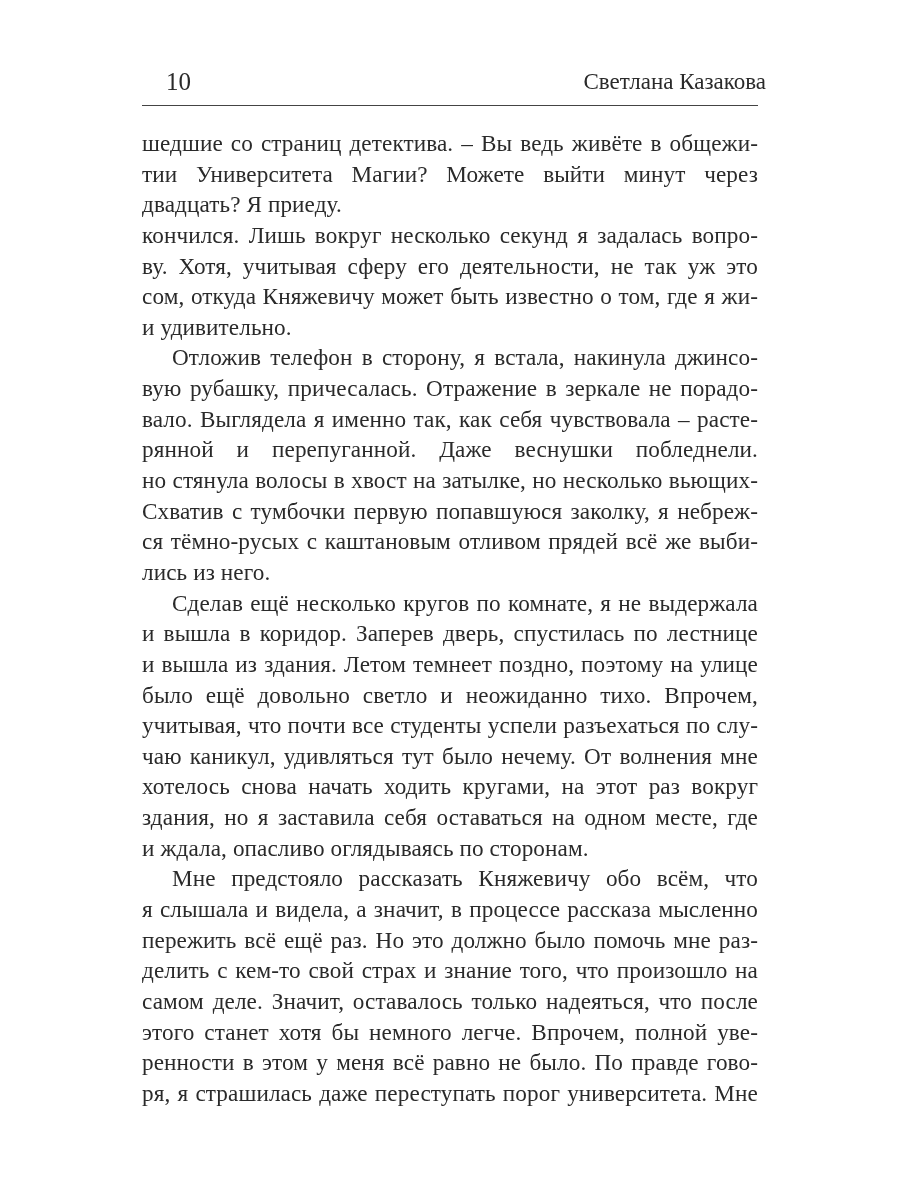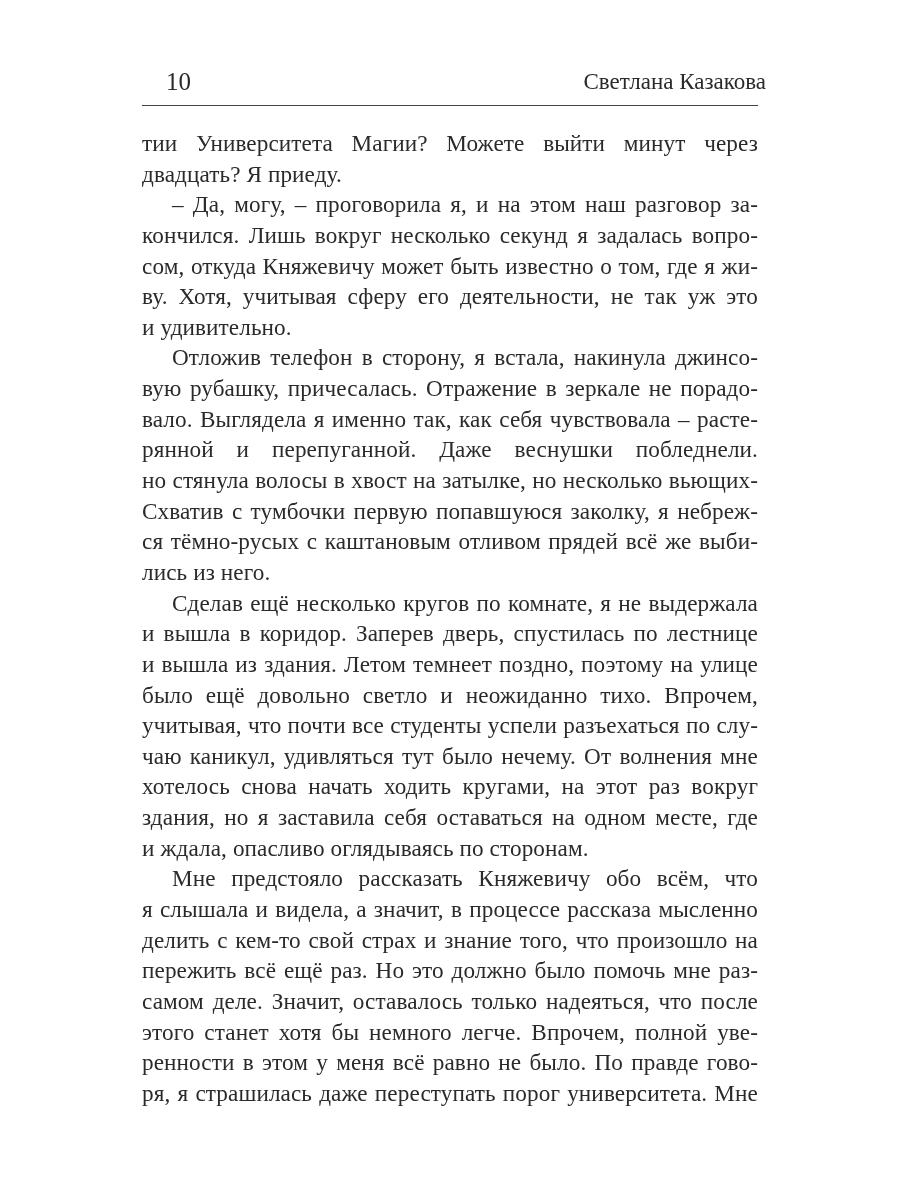--- a/index.html
+++ b/index.html
@@ -20,29 +20,29 @@
 
 <div class="header">
   <span class="page-number">10</span>
   <span class="running-title">Светлана Казакова</span>
 </div>
 <div class="rule"></div>
 
 <div class="body-text">
 
   <div>
+    <div class="line">шедшие со страниц детектива. – Вы ведь живёте в общежи-</div>
     <div class="line">тии Университета Магии? Можете выйти минут через</div>
     <div class="line last">двадцать? Я приеду.</div>
   </div>
 
   <div>
-    <div class="line indent">– Да, могу, – проговорила я, и на этом наш разговор за-</div>
     <div class="line">кончился. Лишь вокруг несколько секунд я задалась вопро-</div>
+    <div class="line">ву. Хотя, учитывая сферу его деятельности, не так уж это</div>
     <div class="line">сом, откуда Княжевичу может быть известно о том, где я жи-</div>
-    <div class="line">ву. Хотя, учитывая сферу его деятельности, не так уж это</div>
     <div class="line last">и удивительно.</div>
   </div>
 
   <div>
     <div class="line indent">Отложив телефон в сторону, я встала, накинула джинсо-</div>
     <div class="line">вую рубашку, причесалась. Отражение в зеркале не порадо-</div>
     <div class="line">вало. Выглядела я именно так, как себя чувствовала – расте-</div>
     <div class="line">рянной и перепуганной. Даже веснушки побледнели.</div>
     <div class="line">но стянула волосы в хвост на затылке, но несколько вьющих-</div>
     <div class="line">Схватив с тумбочки первую попавшуюся заколку, я небреж-</div>
@@ -58,20 +58,20 @@
     <div class="line">учитывая, что почти все студенты успели разъехаться по слу-</div>
     <div class="line">чаю каникул, удивляться тут было нечему. От волнения мне</div>
     <div class="line">хотелось снова начать ходить кругами, на этот раз вокруг</div>
     <div class="line">здания, но я заставила себя оставаться на одном месте, где</div>
     <div class="line last">и ждала, опасливо оглядываясь по сторонам.</div>
   </div>
 
   <div>
     <div class="line indent">Мне предстояло рассказать Княжевичу обо всём, что</div>
     <div class="line">я слышала и видела, а значит, в процессе рассказа мысленно</div>
+    <div class="line">пережить всё ещё раз. Но это должно было помочь мне раз-</div>
     <div class="line">делить с кем-то свой страх и знание того, что произошло на</div>
-    <div class="line">пережить всё ещё раз. Но это должно было помочь мне раз-</div>
     <div class="line">самом деле. Значит, оставалось только надеяться, что после</div>
     <div class="line">этого станет хотя бы немного легче. Впрочем, полной уве-</div>
     <div class="line">ренности в этом у меня всё равно не было. По правде гово-</div>
     <div class="line">ря, я страшилась даже переступать порог университета. Мне</div>
   </div>
 </div>
 
 </body></html>

